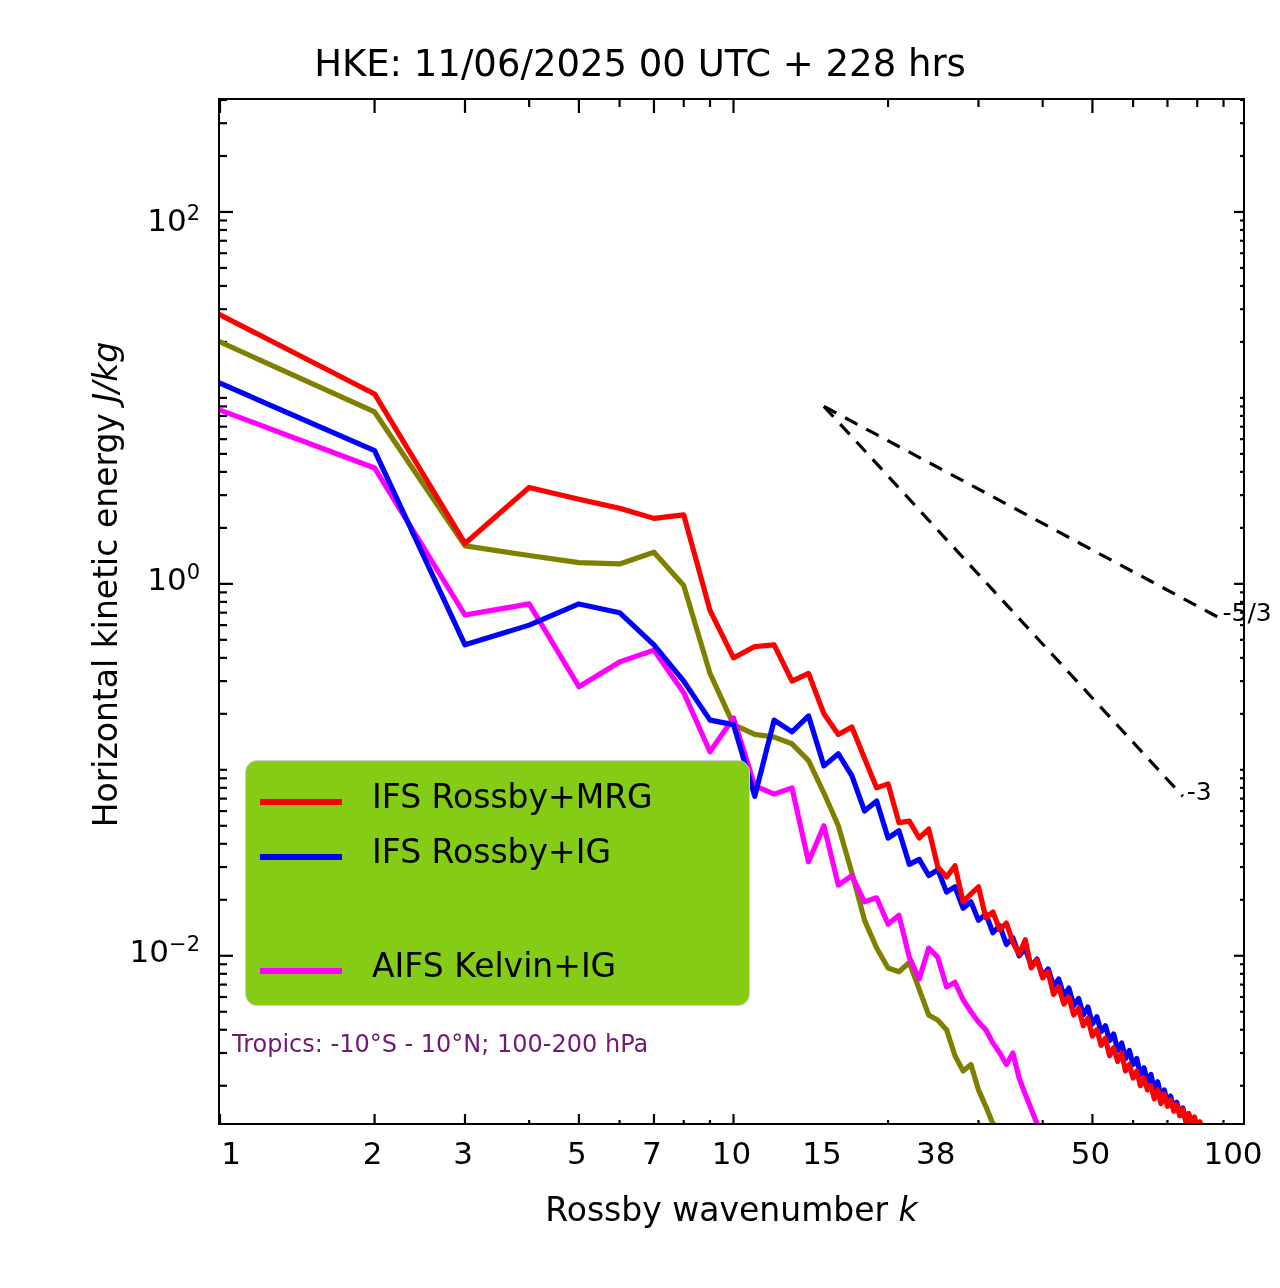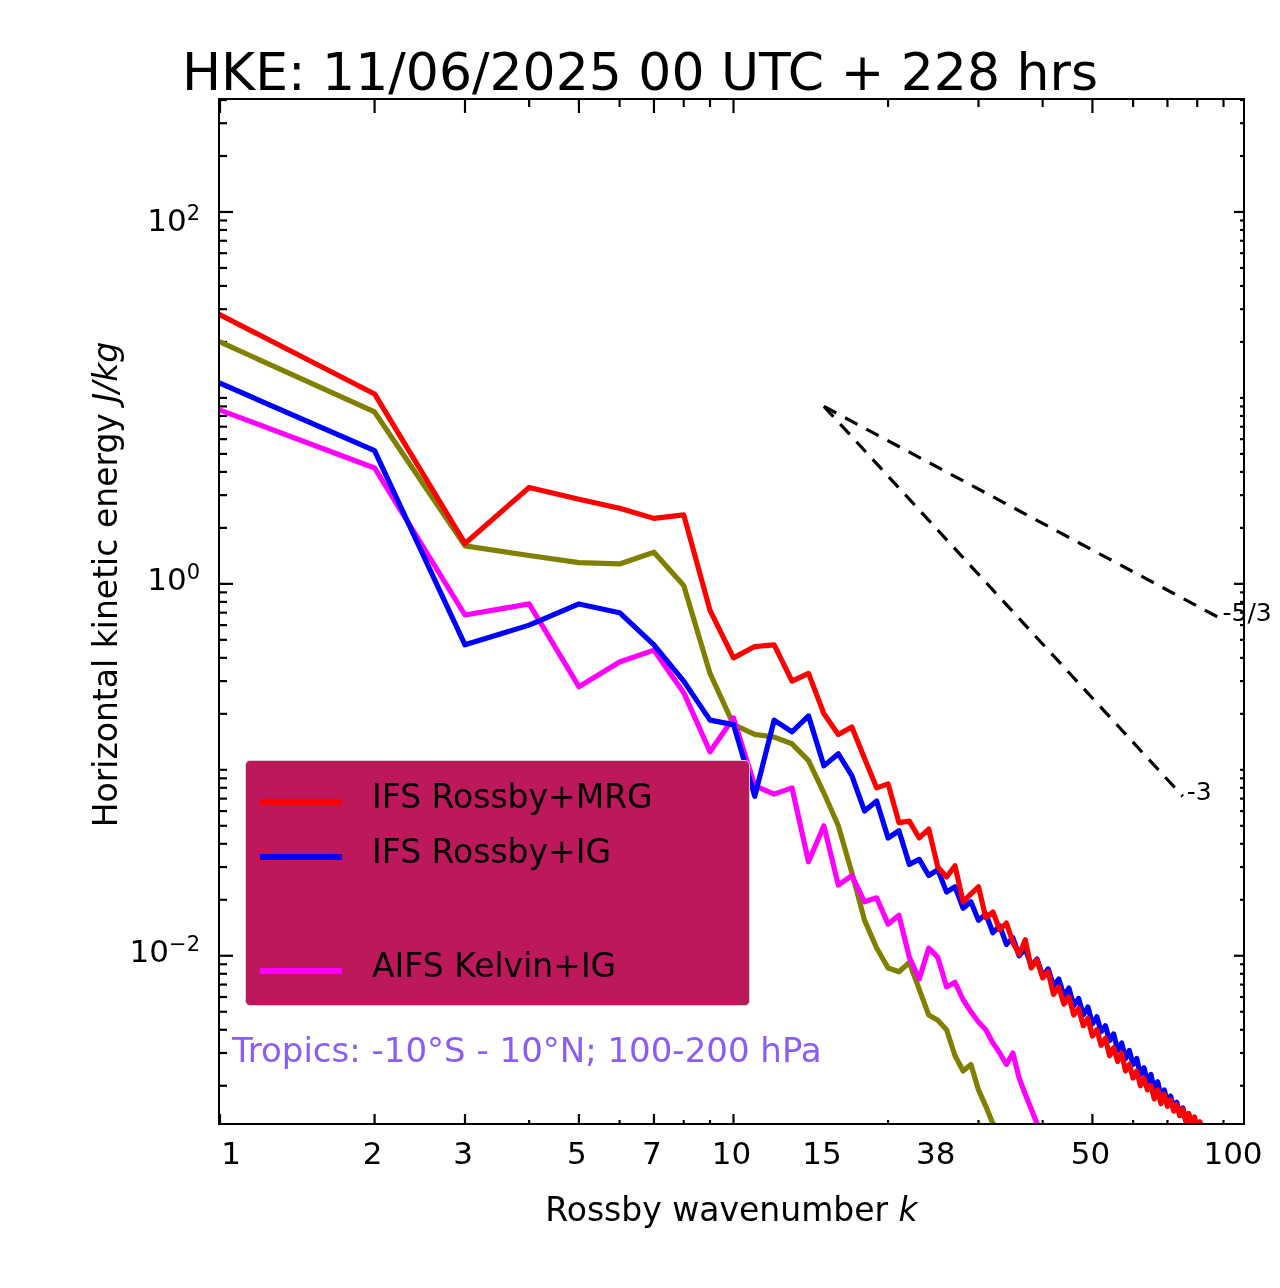--- a/index.html
+++ b/index.html
@@ -1,21 +1,21 @@
 <!DOCTYPE html>
 <html><head>
 <meta charset="utf-8">
 <style>
   html,body{margin:0;padding:0;background:#ffffff;}
   body{width:1280px;height:1288px;font-family:"DejaVu Sans",sans-serif;overflow:hidden;}
   #stage{position:relative;width:1280px;height:1288px;background:#fff;}
 
   .title{
     position:absolute; left:0; top:42px; width:1280px;
-    text-align:center; font-size:52px; color:#000;
+    text-align:center; font-size:37px; color:#000;
     font-family:"DejaVu Sans",sans-serif; letter-spacing:0px;
   }
 
   .ylabel{
     position:absolute;
     left:-295px; top:565px;
     width:800px; text-align:center;
     transform:rotate(-90deg); transform-origin:center center;
     font-size:33px; color:#000; white-space:nowrap;
   }
@@ -33,28 +33,28 @@
     border:2.6px solid #000; box-sizing:border-box;
     background:#fff; overflow:hidden;
   }
   #plotsvg{position:absolute;left:0;top:0;width:1027px;height:1027px;}
   .ytl{position:absolute;text-align:right;width:120px;font-size:31px;color:#000;}
   .ytl sup{font-size:21px;vertical-align:super;}
 
   .xtl{position:absolute;font-size:31px;color:#000;text-align:center;width:80px;}
 
   .anno{
-    position:absolute; font-size:34px; color:#8b5cf6; white-space:nowrap;
+    position:absolute; font-size:24px; color:#701a75; white-space:nowrap;
   }
 
   #legend{
     position:absolute; left:245px; top:760px;
     width:505px; height:246px;
-    border:1.6px solid #d0d0d0; border-radius:5px;
-    background:#be185d; box-sizing:border-box;
+    border:1.6px solid #d0d0d0; border-radius:12px;
+    background:#84cc16; box-sizing:border-box;
   }
   .leg-row{position:absolute;left:14px;height:55px;width:480px;}
   .leg-line{position:absolute;left:0px;top:24px;width:82px;height:6px;}
   .leg-text{position:absolute;left:112px;top:2px;font-size:33px;color:#000;white-space:nowrap;}
 
   .slope-label{position:absolute;font-size:25px;color:#000;white-space:nowrap;}
 </style>
 </head>
 <body>
 

